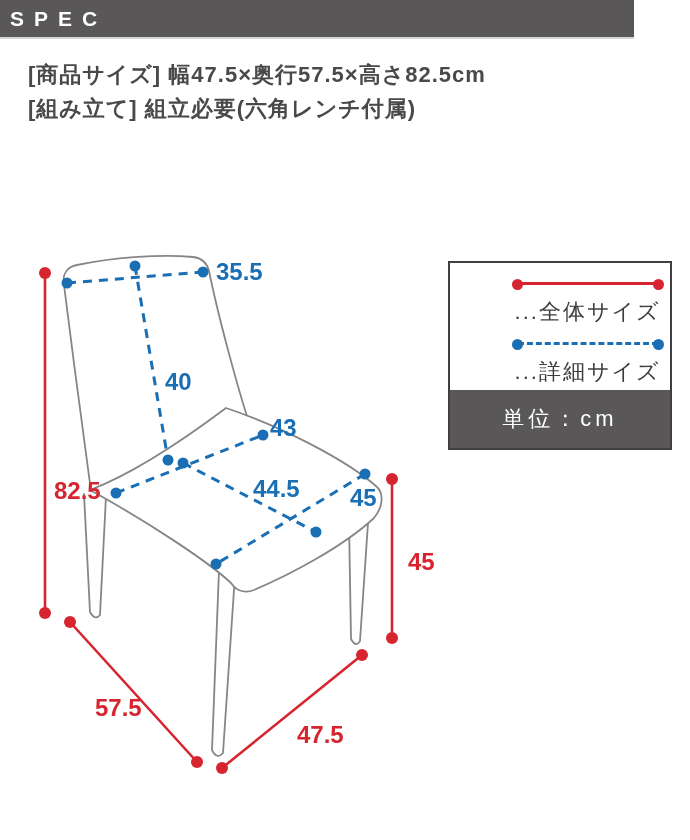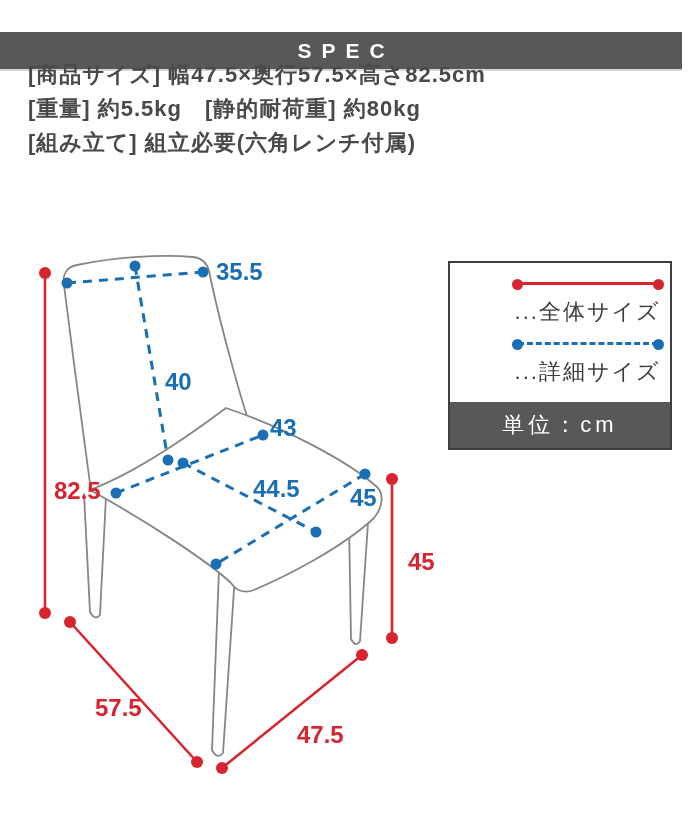--- a/index.html
+++ b/index.html
@@ -2,23 +2,23 @@
 <html><head>
 <meta charset="utf-8">
 <style>
   html,body { margin:0; padding:0; background:#ffffff; }
   body {
     width:690px; height:840px; position:relative; overflow:hidden;
     font-family:"Liberation Sans","DejaVu Sans",sans-serif;
   }
   
   .header {
-    position:absolute; left:0; top:0; width:682px; height:37px;
+    position:absolute; left:0; top:0; width:634px; height:37px;
     background:#595757; border-bottom:2px solid #d6d6d6;
-    display:flex; align-items:center; justify-content:center;margin-top:32px;
+    display:flex; align-items:center; 
   }
   .header-title {
     color:#ffffff; font-size:21px; font-weight:bold;
     letter-spacing:10px; padding-left:10px;
   }
   
   .specs {
     position:absolute; left:28px; top:58px;
     font-size:22px; line-height:34px; font-weight:600;
     color:#4a4848; letter-spacing:1px; white-space:nowrap;
@@ -39,35 +39,34 @@
   .lg-bar { position:absolute; left:4px; right:4px; top:3px; height:3px; background:#d7252f; }
   .lg-bar.dash { background:none; height:0; border-top:3px dashed #1a6fb4; }
   .lg-dot { position:absolute; top:0; width:11px; height:11px; border-radius:50%; }
   .lg-dot.left { left:-2px; } .lg-dot.right { right:-2px; }
   .lg-dot.red { background:#d7252f; } .lg-dot.blue { background:#1a6fb4; }
   .lg-label {
     margin-top:10px; text-align:center; color:#3e3c3d;
     font-size:22px; font-weight:500; letter-spacing:2px; line-height:26px;
   }
   .legend-unit {
-    position:absolute; left:0; right:0; bottom:0; height:46px;
+    position:absolute; left:0; right:0; bottom:0; height:58px;
     background:#595757; color:#ffffff; font-size:22px; letter-spacing:4px;
     display:flex; align-items:center; justify-content:center;
   }
 </style>
 </head>
 <body>
 
 <div class="header">
   <div class="header-title">SPEC</div>
 </div>
 
 <div class="specs">
   <div class="spec-line">[商品サイズ] 幅47.5×奥行57.5×高さ82.5cm</div>
-  <div class="spec-line">[重量] 約5.5kg　[静的耐荷重] 約80kg</div>
   <div class="spec-line">[組み立て] 組立必要(六角レンチ付属)</div>
 </div>
 
 <svg class="diagram" width="690" height="600" viewBox="0 0 690 600" xmlns="http://www.w3.org/2000/svg">
 
   <g stroke="#868686" stroke-width="1.8" fill="#ffffff" stroke-linecap="round" stroke-linejoin="round">
     <path d="M 84,254 L 90,372 Q 95,381 100,375 L 106,256"></path>
     <path d="M 349,282 L 351,399 Q 356,408 360,401 L 368,283"></path>
     <path d="M 219,330 L 212,510 Q 217,520 223,513 L 235,335"></path>
     <path d="M 91,251 C 86,215 72,110 64,45 C 62,34 67,27 77,25

